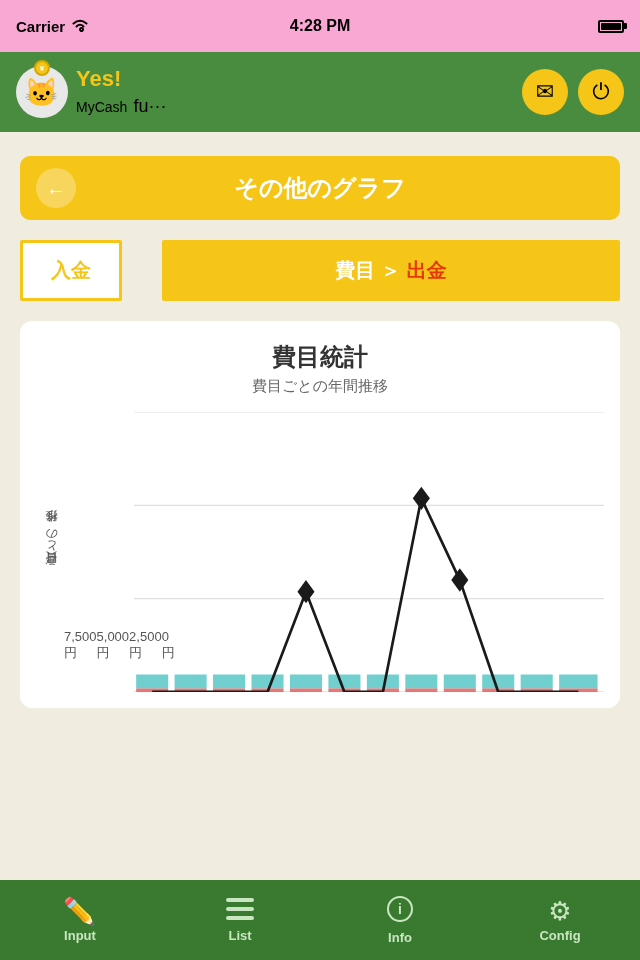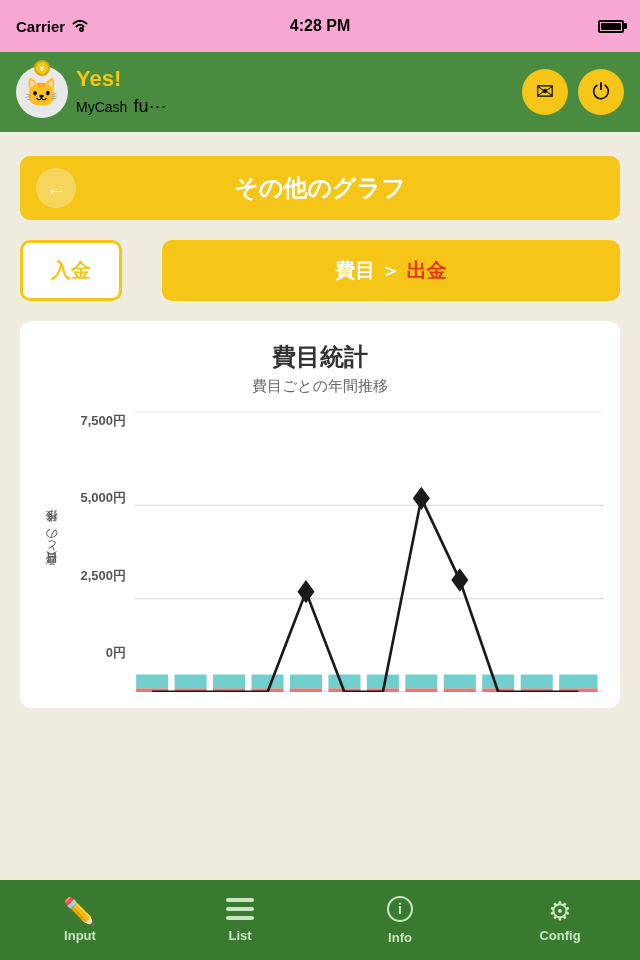--- a/index.html
+++ b/index.html
@@ -147,21 +147,21 @@
     }
 
     
     .filter-row {
       display: flex;
       gap: 12px;
       margin-bottom: 20px;
     }
     .filter-btn {
       padding: 14px 28px;
-      border-radius: 10px;
+      border-radius: 2px;
       font-size: 20px;
       font-weight: bold;
       cursor: pointer;
       border: none;
     }
     .filter-btn-outline {
       background: #fff;
       color: #f5c518;
       border: 3px solid #f5c518;
     }
@@ -216,25 +216,24 @@
     }
     .chart-inner {
       flex: 1;
       position: relative;
     }
     .y-labels {
       position: absolute;
       left: 0; top: 0; bottom: 30px;
       width: 70px;
       display: flex;
-      flex-direction: column;
+      flex-direction: row;
       justify-content: space-between;
       align-items: flex-end;
       padding-right: 8px;
-      font-weight: bold;
     }
     .y-label {
       font-size: 13px;
       color: #555;
     }
 
     
     #tab-bar {
       height: 80px;
       background: #3a7a30;

